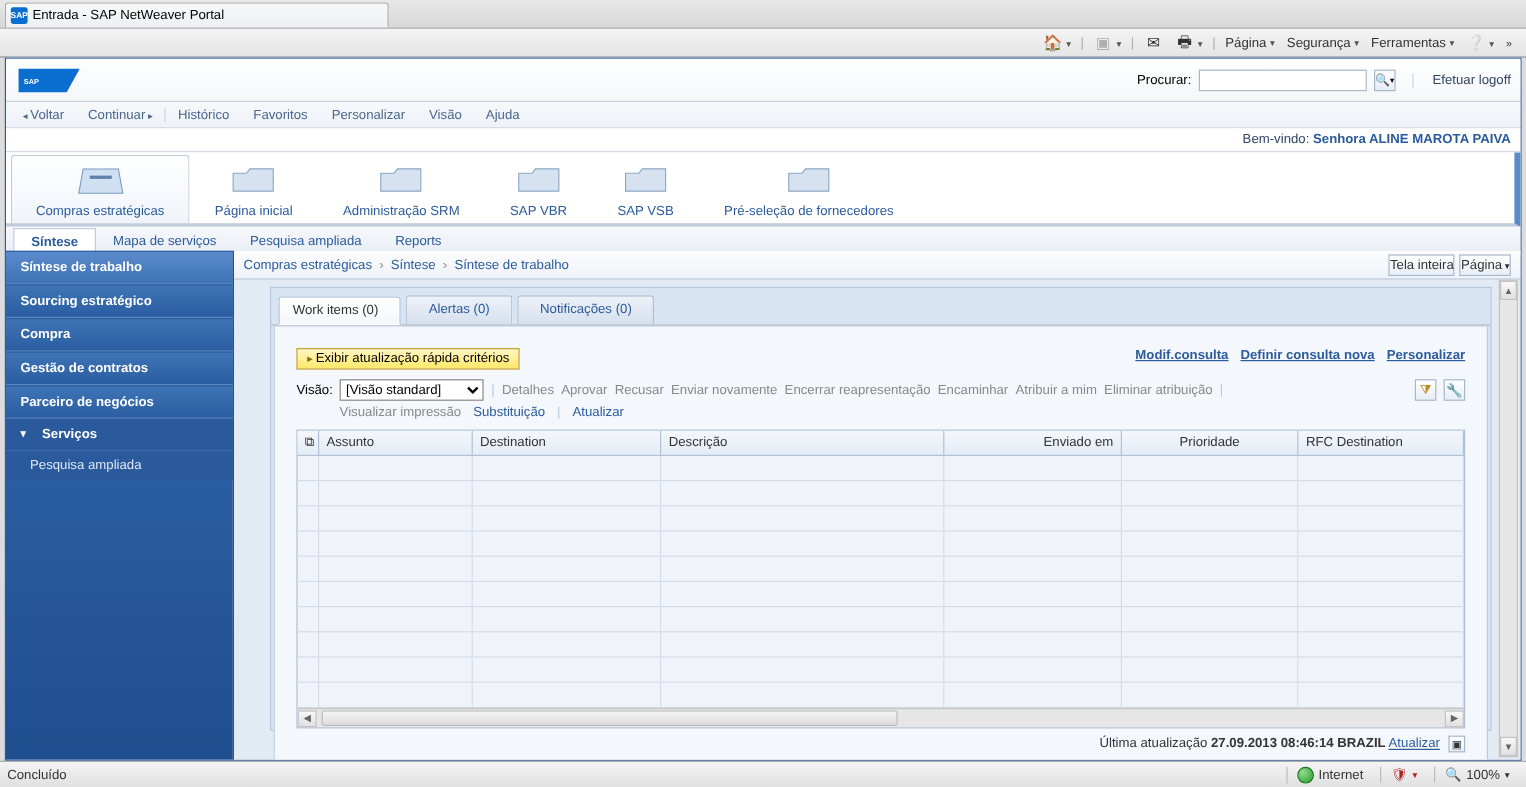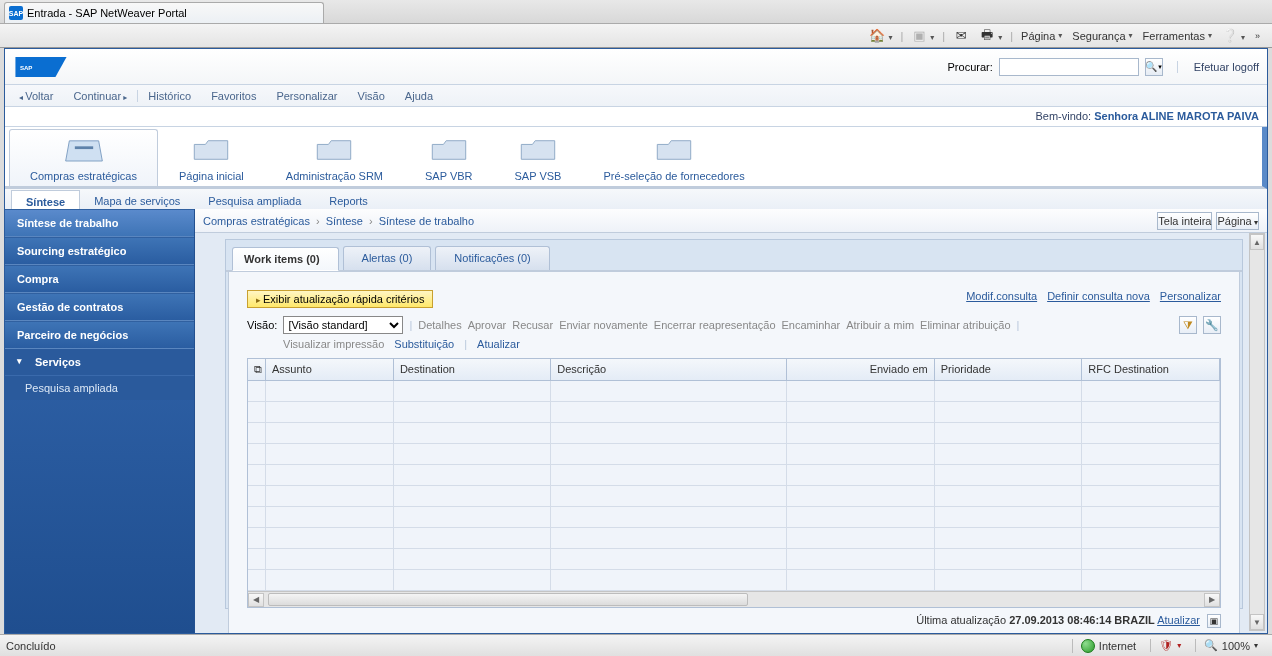--- a/index.html
+++ b/index.html
@@ -62,26 +62,26 @@
 .mini-btn.arrow::after{content:" ▾"; font-size:8px;}
 
 .inner-panel { position:absolute; top:30px; left:30px; right:24px; bottom:24px; background:#d8e4f2; border:1px solid #b8c8dc;}
 .scrollbar-v { position:absolute; top:24px; right:2px; bottom:2px; width:16px; background:#e6e6e6; border:1px solid #c4c4c4;}
 .scrollbar-v .up,.scrollbar-v .down { height:16px; background:linear-gradient(#f8f8f8,#e0e0e0); border:1px solid #c4c4c4; display:flex; align-items:center; justify-content:center; font-size:8px; color:#666;}
 .scrollbar-v .down { position:absolute; bottom:0; left:0; right:0;}
 
 
 .ctabs { display:flex; padding:6px 6px 0 6px; gap:4px; position:relative; border-bottom:2px solid #c0ccdc;}
 .ctab { padding:5px 18px; background:linear-gradient(#eef2f8,#d6e0ee); border:1px solid #b0c0d6; border-bottom:none; border-radius:3px 3px 0 0; color:#2b5b9c; cursor:default;}
-.ctab.active { background:linear-gradient(#fff,#f4f7fb); font-weight:bold; color:#333; position:relative; top:1px; border-bottom:1px solid #fff;padding-left:11px;}
+.ctab.active { background:linear-gradient(#fff,#f4f7fb); font-weight:normal; color:#333; position:relative; top:1px; border-bottom:1px solid #fff;padding-left:11px;}
 
 .panel-body { background:#f4f7fb; border:1px solid #c0ccdc; border-top:none; margin:0 2px 2px 2px; padding:18px;}
 .yellow-btn { display:inline-block; background:linear-gradient(#fff6c4,#ffe86a); border:1px solid #c8a030; padding:2px 8px; cursor:pointer;}
 .yellow-btn::before { content:"▸ "; color:#8a6a10; font-size:9px;}
-.panel-links { float:right; display:flex; gap:10px;}
+.panel-links { float:right; display:flex; gap:10px;font-weight:bold;}
 .panel-links a { color:#2b5b9c; text-decoration:underline; cursor:pointer;}
 
 .toolbar2 { margin-top:8px; display:flex; align-items:center; gap:6px; flex-wrap:wrap;}
 .toolbar2 select { border:1px solid #888; height:18px; background:#fff; font-size:11px; min-width:120px;}
 .tb2-sep { color:#b8c8dc;}
 .tb2-link { color:#888; cursor:default; }
 .tb2-link.active { color:#2b5b9c; cursor:pointer;}
 .toolbar2b { margin-top:4px; display:flex; gap:10px;margin-left:36px;}
 .tb-right-icons { margin-left:auto; display:flex; gap:6px;}
 .tiny-icon-btn { width:18px; height:18px; border:1px solid #a8b8cc; background:linear-gradient(#fff,#e8eef6); display:flex; align-items:center; justify-content:center; cursor:pointer; font-size:11px;}
@@ -307,21 +307,21 @@
             <span class="tb2-link active">Atualizar</span>
           </div>
 
           <div class="grid">
             <div class="grid-head" id="grid-head">
                   <div class="gh" style="width: 18px;"><span>⧉</span></div>
                   <div class="gh" style="width: 130px;">Assunto</div>
                   <div class="gh" style="width: 160px;">Destination</div>
                   <div class="gh" style="width: 240px;">Descrição</div>
                   <div class="gh" style="width: 150px; text-align: right;">Enviado em</div>
-                  <div class="gh" style="width: 150px;">Prioridade</div>
+                  <div class="gh" style="width: 150px; text-align: center;">Prioridade</div>
                   <div class="gh" style="width: 140px;">RFC Destination</div>
                 </div>
             <div class="grid-body" id="grid-body">
                   <div class="row">
                     <div class="cell" style="width: 18px;"></div>
                     <div class="cell" style="width: 130px;"></div>
                     <div class="cell" style="width: 160px;"></div>
                     <div class="cell" style="width: 240px;"></div>
                     <div class="cell" style="width: 150px;"></div>
                     <div class="cell" style="width: 150px;"></div>

